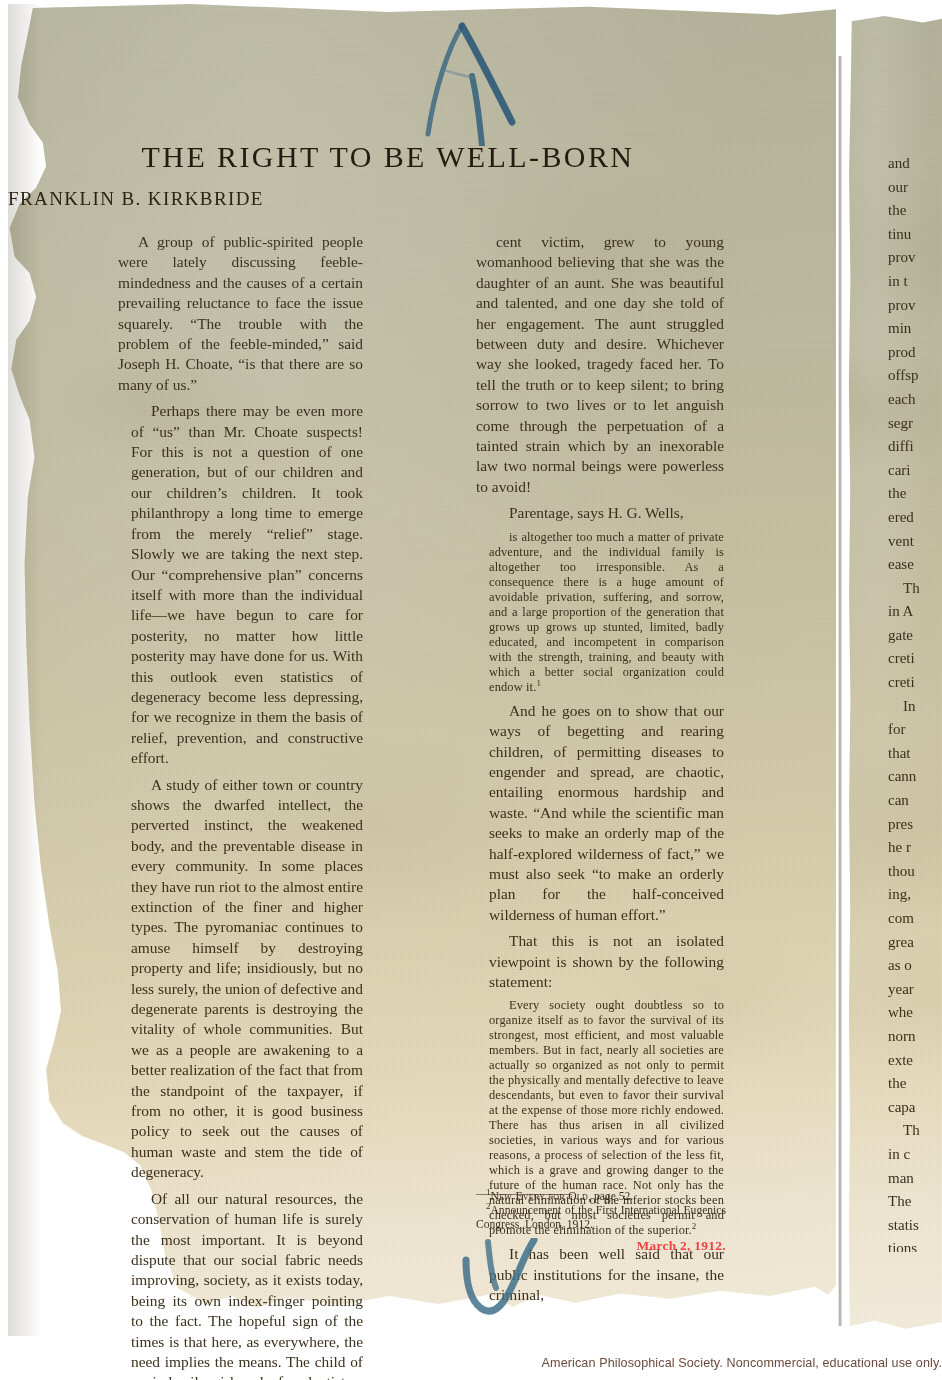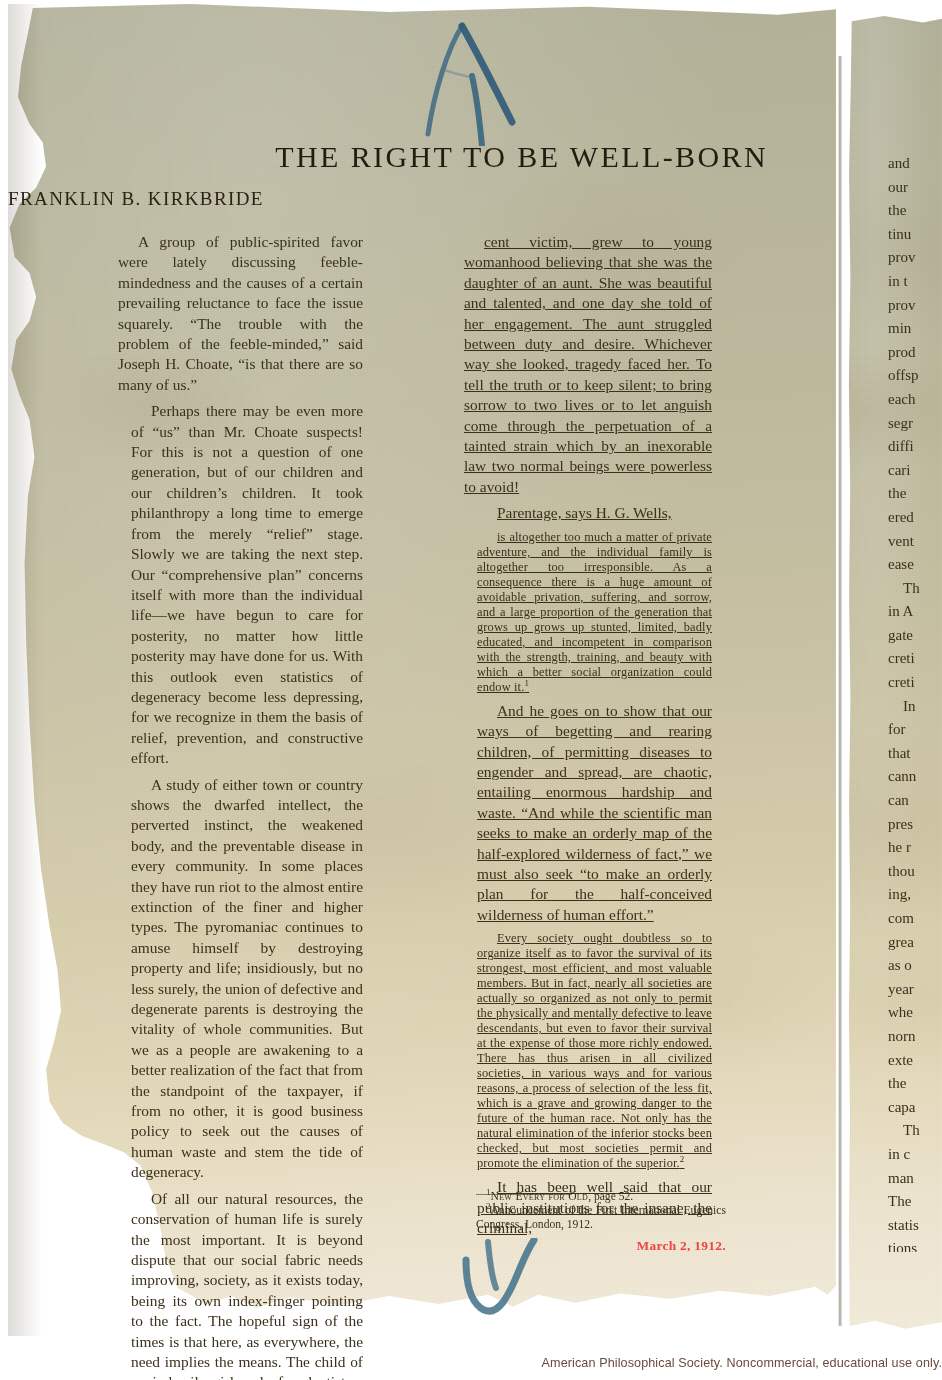--- a/index.html
+++ b/index.html
@@ -110,21 +110,21 @@
     left: 8px;
     top: 4px;
     width: 828px;
     height: 1332px;
     color: #3a2f1e;
   }
 
   .title {
     position: absolute;
     left: 0; top: 136px; width: 760px;
-    text-align: right;
+    text-align: center;
     font-family: "Liberation Serif", serif;
     font-size: 30px;
     letter-spacing: 2.4px;
     font-weight: 400;
     color: #241c10;
     white-space: nowrap;
   }
   .byline {
     position: absolute;
     left: 0; top: 184px; width: 760px;
@@ -140,21 +140,21 @@
     position: absolute;
     top: 228px;
     font-size: 15.4px;
     line-height: 20.4px;
     text-align: justify;
     text-justify: inter-word;
     color: #3b301c;
     -webkit-font-smoothing: none;
   }
   #col-left  { left: 110px; width: 245px; }
-  #col-right { left: 456px; width: 248px; text-decoration: underline; }
+  #col-right { left: 468px; width: 248px; }
 
   .col p {
     margin: 0 0 0 0;
     text-indent: 20px;
   }
   .col p + p { margin-top: 6px; margin-left: 13px; }
 
   
   .quote {
     font-size: 12.4px;
@@ -262,30 +262,31 @@
   </div>
 
   <div id="edge-shade"></div>
 
   <div id="content">
 
     <div class="title">THE RIGHT TO BE WELL-BORN</div>
     <div class="byline">FRANKLIN B. KIRKBRIDE</div>
 
     <div class="col" id="col-left">
-        <p>A group of public-spirited favor were lately discussing feeble-mindedness and the causes of a certain prevailing reluctance to face the issue squarely. “The trouble with the problem of the feeble-minded,” said Joseph H. Choate, “is that there are so many of us.”</p>
+        <p>A group of public-spirited people were lately discussing feeble-mindedness and the causes of a certain prevailing reluctance to face the issue squarely. “The trouble with the problem of the feeble-minded,” said Joseph H. Choate, “is that there are so many of us.”</p>
         <p>Perhaps there may be even more of “us” than Mr. Choate suspects! For this is not a question of one generation, but of our children and our children’s children. It took philanthropy a long time to emerge from the merely “relief” stage. Slowly we are taking the next step. Our “comprehensive plan” concerns itself with more than the individual life—we have begun to care for posterity, no matter how little posterity may have done for us. With this outlook even statistics of degeneracy become less depressing, for we recognize in them the basis of relief, prevention, and constructive effort.</p>
         <p>A study of either town or country shows the dwarfed intellect, the perverted instinct, the weakened body, and the preventable disease in every community. In some places they have run riot to the almost entire extinction of the finer and higher types. The pyromaniac continues to amuse himself by destroying property and life; insidiously, but no less surely, the union of defective and degenerate parents is destroying the vitality of whole communities. But we as a people are awakening to a better realization of the fact that from the standpoint of the taxpayer, if from no other, it is good business policy to seek out the causes of human waste and stem the tide of degeneracy.</p>
         <p>Of all our natural resources, the conservation of human life is surely the most important. It is beyond dispute that our social fabric needs improving, society, as it exists today, being its own index-finger pointing to the fact. The hopeful sign of the times is that here, as everywhere, the need implies the means. The child of an imbecile girl and of a dentist, a genius almost, who had abused hospitality and wronged an inno-</p>
       </div>
     <div class="col" id="col-right">
         <p>cent victim, grew to young womanhood believing that she was the daughter of an aunt. She was beautiful and talented, and one day she told of her engagement. The aunt struggled between duty and desire. Whichever way she looked, tragedy faced her. To tell the truth or to keep silent; to bring sorrow to two lives or to let anguish come through the perpetuation of a tainted strain which by an inexorable law two normal beings were powerless to avoid!</p>
         <p>Parentage, says H. G. Wells,</p>
         <p class="quote">is altogether too much a matter of private adventure, and the individual family is altogether too irresponsible. As a consequence there is a huge amount of avoidable privation, suffering, and sorrow, and a large proportion of the generation that grows up grows up stunted, limited, badly educated, and incompetent in comparison with the strength, training, and beauty with which a better social organization could endow it.<sup>1</sup></p>
         <p>And he goes on to show that our ways of begetting and rearing children, of permitting diseases to engender and spread, are chaotic, entailing enormous hardship and waste. “And while the scientific man seeks to make an orderly map of the half-explored wilderness of fact,” we must also seek “to make an orderly plan for the half-conceived wilderness of human effort.”</p>
+        <p>That this is not an isolated viewpoint is shown by the following statement:</p>
         <p class="quote">Every society ought doubtless so to organize itself as to favor the survival of its strongest, most efficient, and most valuable members. But in fact, nearly all societies are actually so organized as not only to permit the physically and mentally defective to leave descendants, but even to favor their survival at the expense of those more richly endowed. There has thus arisen in all civilized societies, in various ways and for various reasons, a process of selection of the less fit, which is a grave and growing danger to the future of the human race. Not only has the natural elimination of the inferior stocks been checked, but most societies permit and promote the elimination of the superior.<sup>2</sup></p>
         <p>It has been well said that our public institutions for the insane, the criminal,</p>
       </div>
 
     <div class="rule-fn"></div>
     <div class="footnotes" id="footnotes">
         <div class="fn"><sup>1</sup><span class="smallcaps">New Every for Old</span>, page 52.</div>
         <div class="fn"><sup>2</sup>Announcement of the First International Eugenics Congress, London, 1912.</div>
       </div>
 

